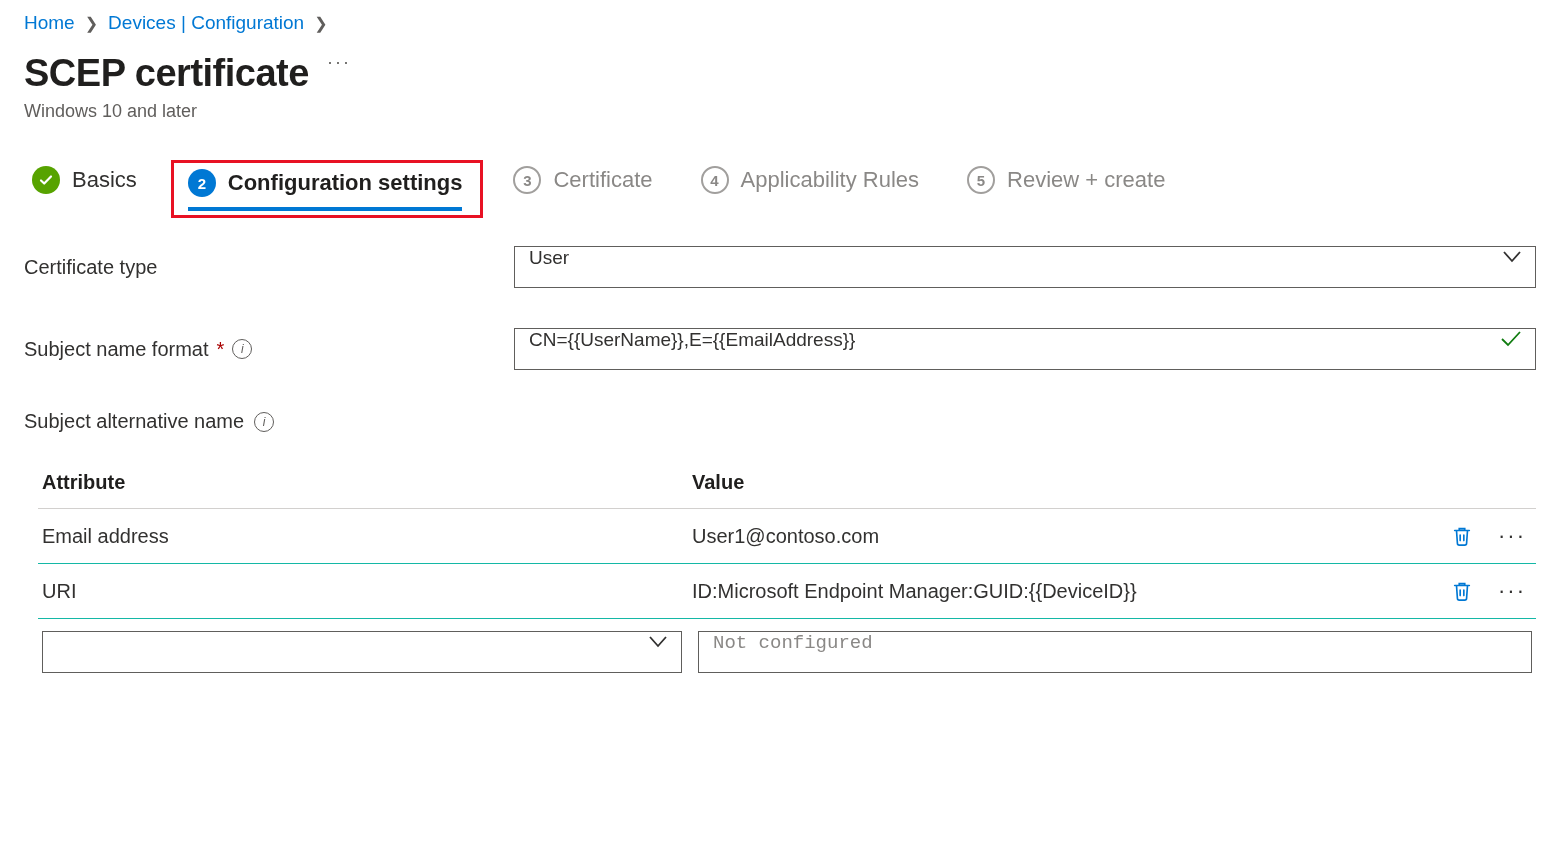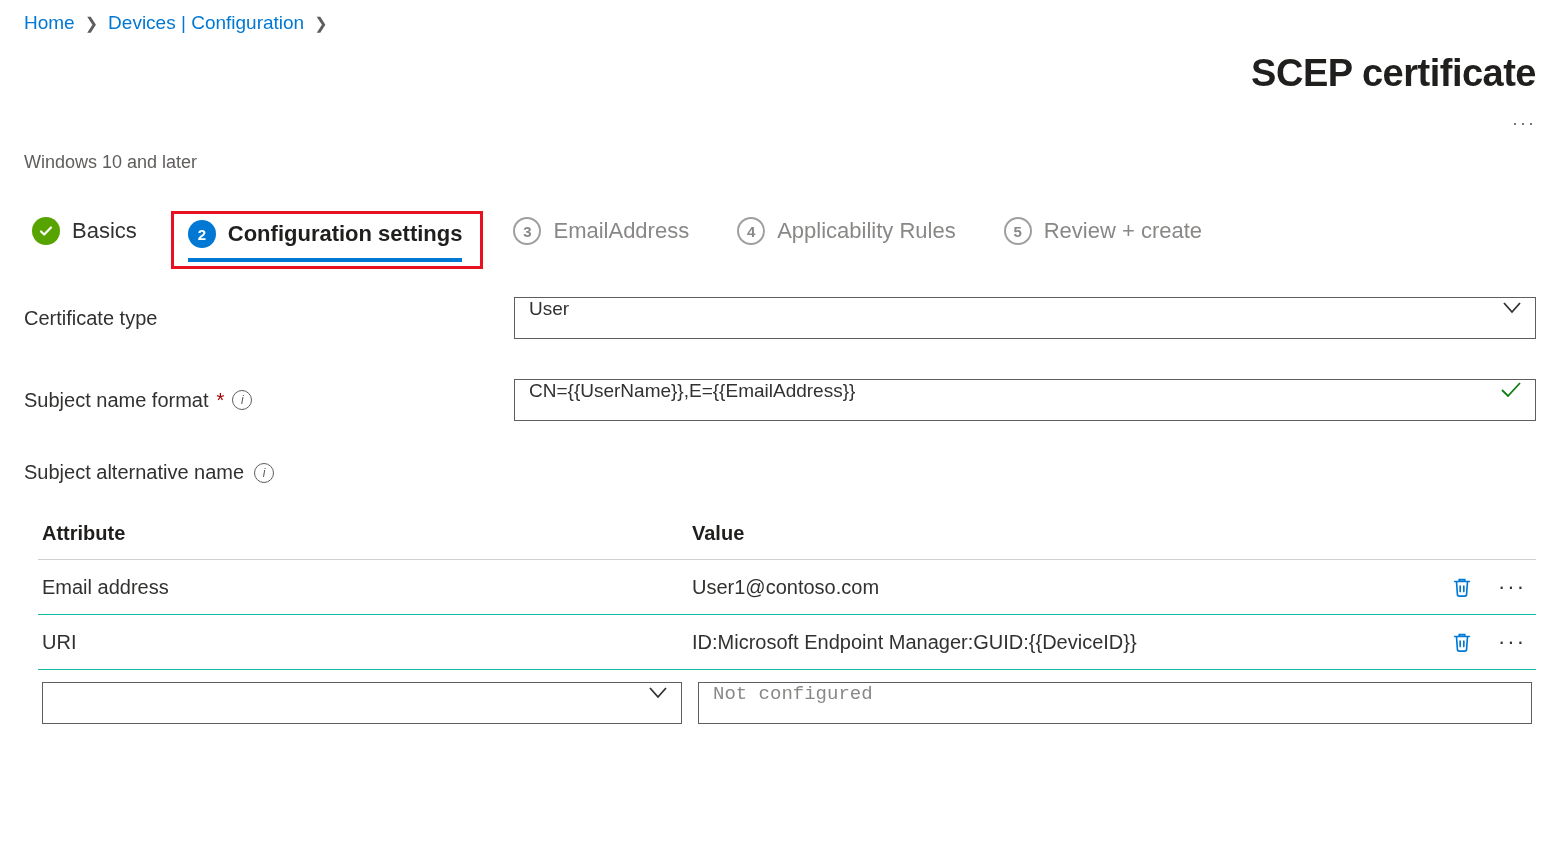--- a/index.html
+++ b/index.html
@@ -12,24 +12,24 @@
     }
     .breadcrumb {
       display: flex;
       align-items: center;
       gap: 10px;
       font-size: 19px;
       margin-bottom: 18px;
     }
     .breadcrumb a { color: #0078d4; text-decoration: none; }
     .breadcrumb .chev { color: #605e5c; font-size: 16px; }
-    .title-row { display: flex; align-items: flex-end; gap: 18px; flex-direction: column; }
+    .title-row { display: flex; align-items: flex-start; gap: 18px; }
     .title { font-size: 38px; font-weight: 600; color: #201f1e; letter-spacing: -0.5px;}
     .title-more { color: #605e5c; font-size: 18px; letter-spacing: 2px; }
-    .subtitle { font-size: 18px; color: #605e5c; margin-top: 18px; margin-bottom: 44px; }
+    .subtitle { font-size: 18px; color: #605e5c; margin-top: 6px; margin-bottom: 44px; }
     .steps { display: flex; align-items: flex-start; gap: 48px; margin-bottom: 32px; padding-left: 8px;}
     .step { display: flex; align-items: center; gap: 12px; font-size: 22px; color: #8a8886; position: relative; padding-bottom: 10px;}
     .step .circle {
       width: 28px; height: 28px; border-radius: 50%; display: inline-flex; align-items: center; justify-content: center;
       font-size: 15px; font-weight: 600;
     }
     .step.done .circle { background: #57a300; color: #fff; }
     .step.done .circle svg { width: 16px; height: 16px; }
     .step.active .circle { background: #0078d4; color: #fff; }
     .step.future .circle { border: 2px solid #a19f9d; color: #8a8886; background: #fff; }
@@ -94,21 +94,21 @@
     <span class="step-label">Basics</span>
   </div>
   <div class="step-highlight">
     <div class="step active">
       <span class="circle">2</span>
       <span class="step-label">Configuration settings</span>
     </div>
   </div>
   <div class="step future">
     <span class="circle">3</span>
-    <span class="step-label">EmailAddress</span>
+    <span class="step-label">Certificate</span>
   </div>
   <div class="step future">
     <span class="circle">4</span>
     <span class="step-label">Applicability Rules</span>
   </div>
   <div class="step future">
     <span class="circle">5</span>
     <span class="step-label">Review + create</span>
   </div>
 </div>

